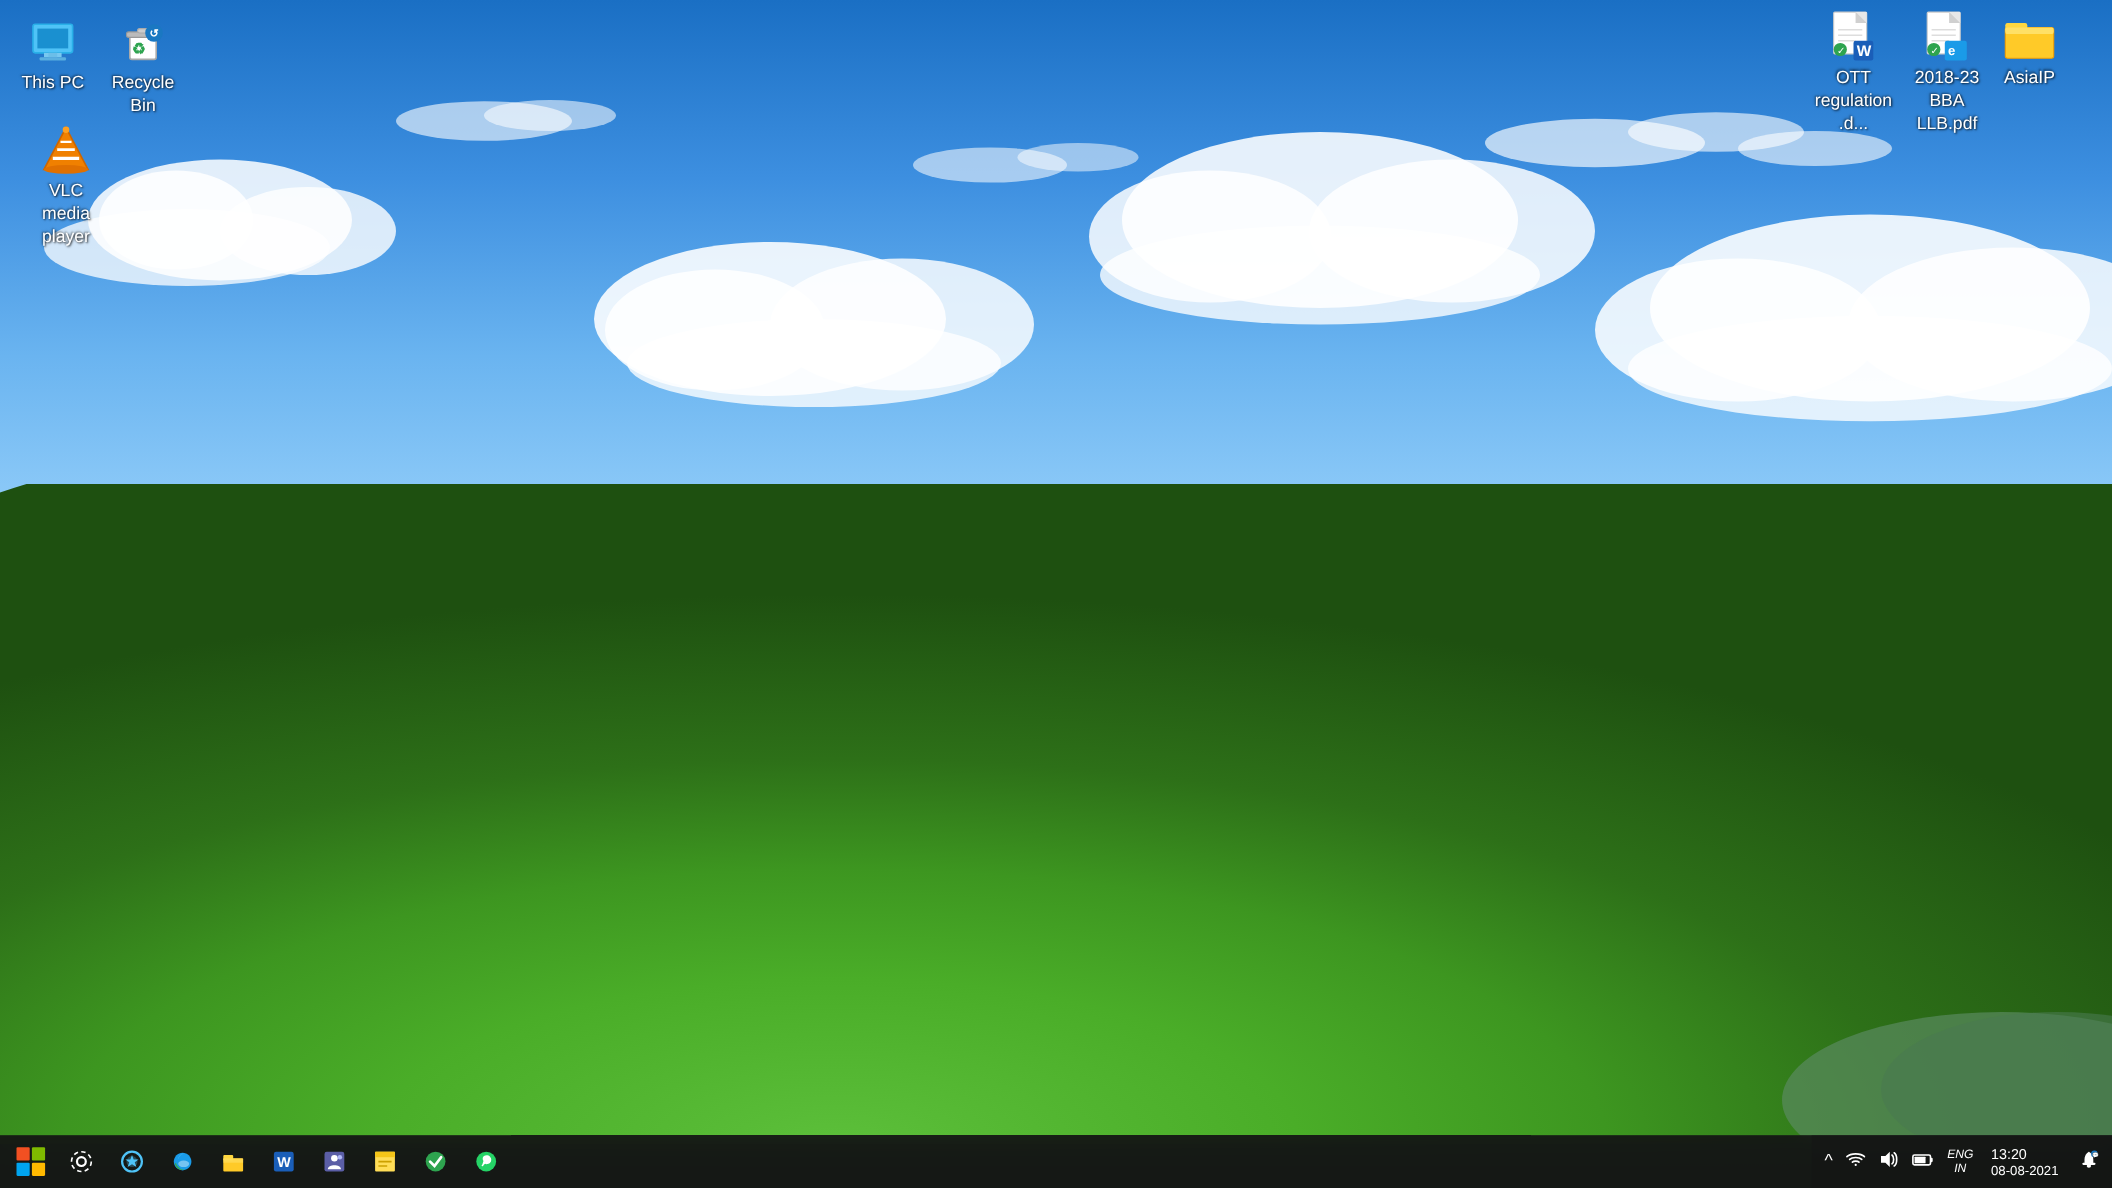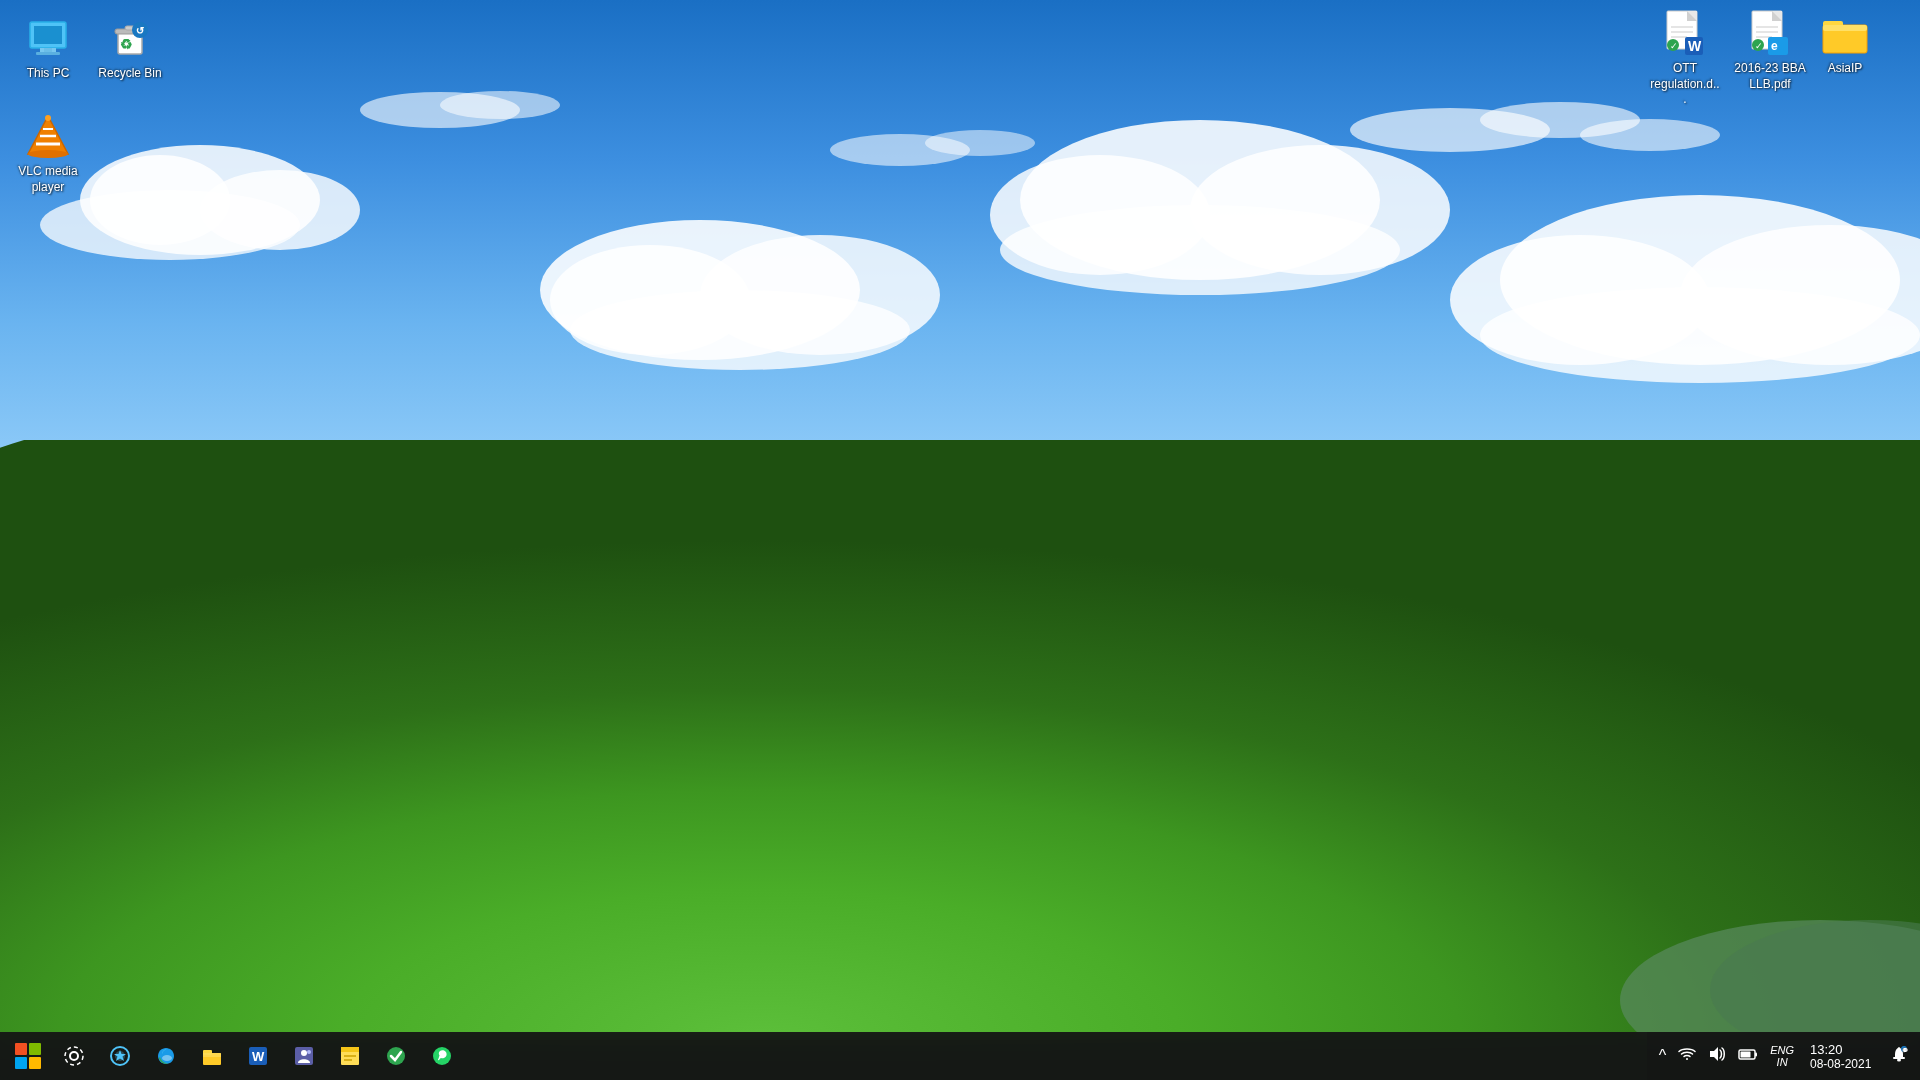--- a/index.html
+++ b/index.html
@@ -73,21 +73,21 @@
       width: 48px;
       height: 48px;
       display: flex;
       align-items: center;
       justify-content: center;
       font-size: 36px;
       margin-bottom: 4px;
     }
     .desktop-icon .icon-label {
       color: white;
-      font-size: 12px;
+      font-size: 16px;
       text-align: center;
       text-shadow: 1px 1px 2px rgba(0,0,0,0.8), -1px -1px 2px rgba(0,0,0,0.5);
       line-height: 1.3;
       word-break: break-word;
     }
 
     
     #taskbar {
       position: absolute;
       bottom: 0;
@@ -241,21 +241,21 @@
 
         <text x="12" y="33" font-size="14" fill="#2ea44f" font-weight="bold">♻</text>
 
         <circle cx="32" cy="14" r="8" fill="#1a78c2"></circle>
         <text x="28" y="18" font-size="10" fill="white" font-weight="bold">↺</text>
       </svg>
     </div>
     <div class="icon-label">Recycle Bin</div>
   </div>
 
-  <div class="desktop-icon" style="top:108px;left:8px;">
+  <div class="desktop-icon" style="top:108px;left:20px;">
     <div class="icon-img">
       <svg width="48" height="48" viewBox="0 0 48 48">
 
         <polygon points="24,4 44,42 4,42" fill="#f08000" stroke="#cc6600" stroke-width="1.5"></polygon>
 
         <line x1="12" y1="32" x2="36" y2="32" stroke="white" stroke-width="3"></line>
         <line x1="16" y1="24" x2="32" y2="24" stroke="white" stroke-width="2.5"></line>
         <line x1="19" y1="17" x2="29" y2="17" stroke="white" stroke-width="2"></line>
 
         <ellipse cx="24" cy="42" rx="20" ry="4" fill="#e07000"></ellipse>
@@ -300,21 +300,21 @@
         <line x1="8" y1="23" x2="30" y2="23" stroke="#ddd" stroke-width="1.5"></line>
         <line x1="8" y1="28" x2="24" y2="28" stroke="#ddd" stroke-width="1.5"></line>
 
         <rect x="20" y="28" width="20" height="18" rx="2" fill="#1a9be8"></rect>
         <text x="23" y="41" font-size="12" fill="white" font-weight="bold">e</text>
 
         <circle cx="10" cy="36" r="6" fill="#2ea44f"></circle>
         <text x="7" y="40" font-size="9" fill="white">✓</text>
       </svg>
     </div>
-    <div class="icon-label">2016-23 BBA LLB.pdf</div>
+    <div class="icon-label">2018-23 BBA LLB.pdf</div>
   </div>
 
   <div class="desktop-icon" style="top:5px;right:35px;">
     <div class="icon-img">
       <svg width="48" height="44" viewBox="0 0 48 44">
 
         <rect x="2" y="14" width="44" height="28" rx="2" fill="#ffca28" stroke="#f5a000" stroke-width="1"></rect>
 
         <rect x="2" y="10" width="20" height="8" rx="2" fill="#ffd740"></rect>
 

